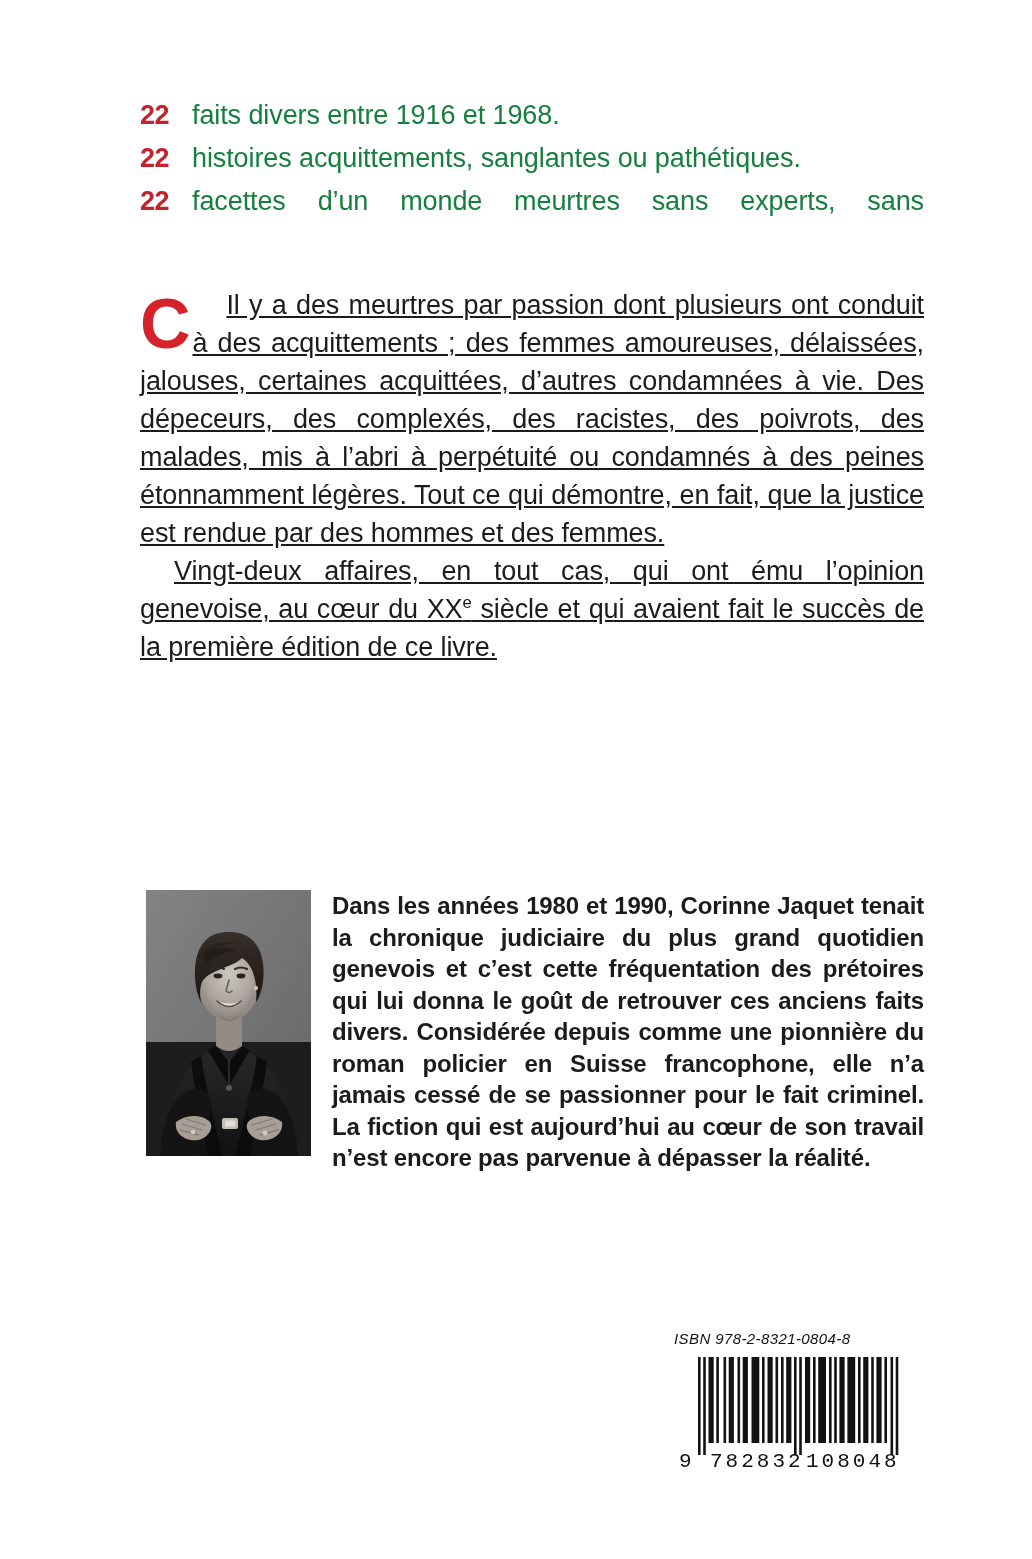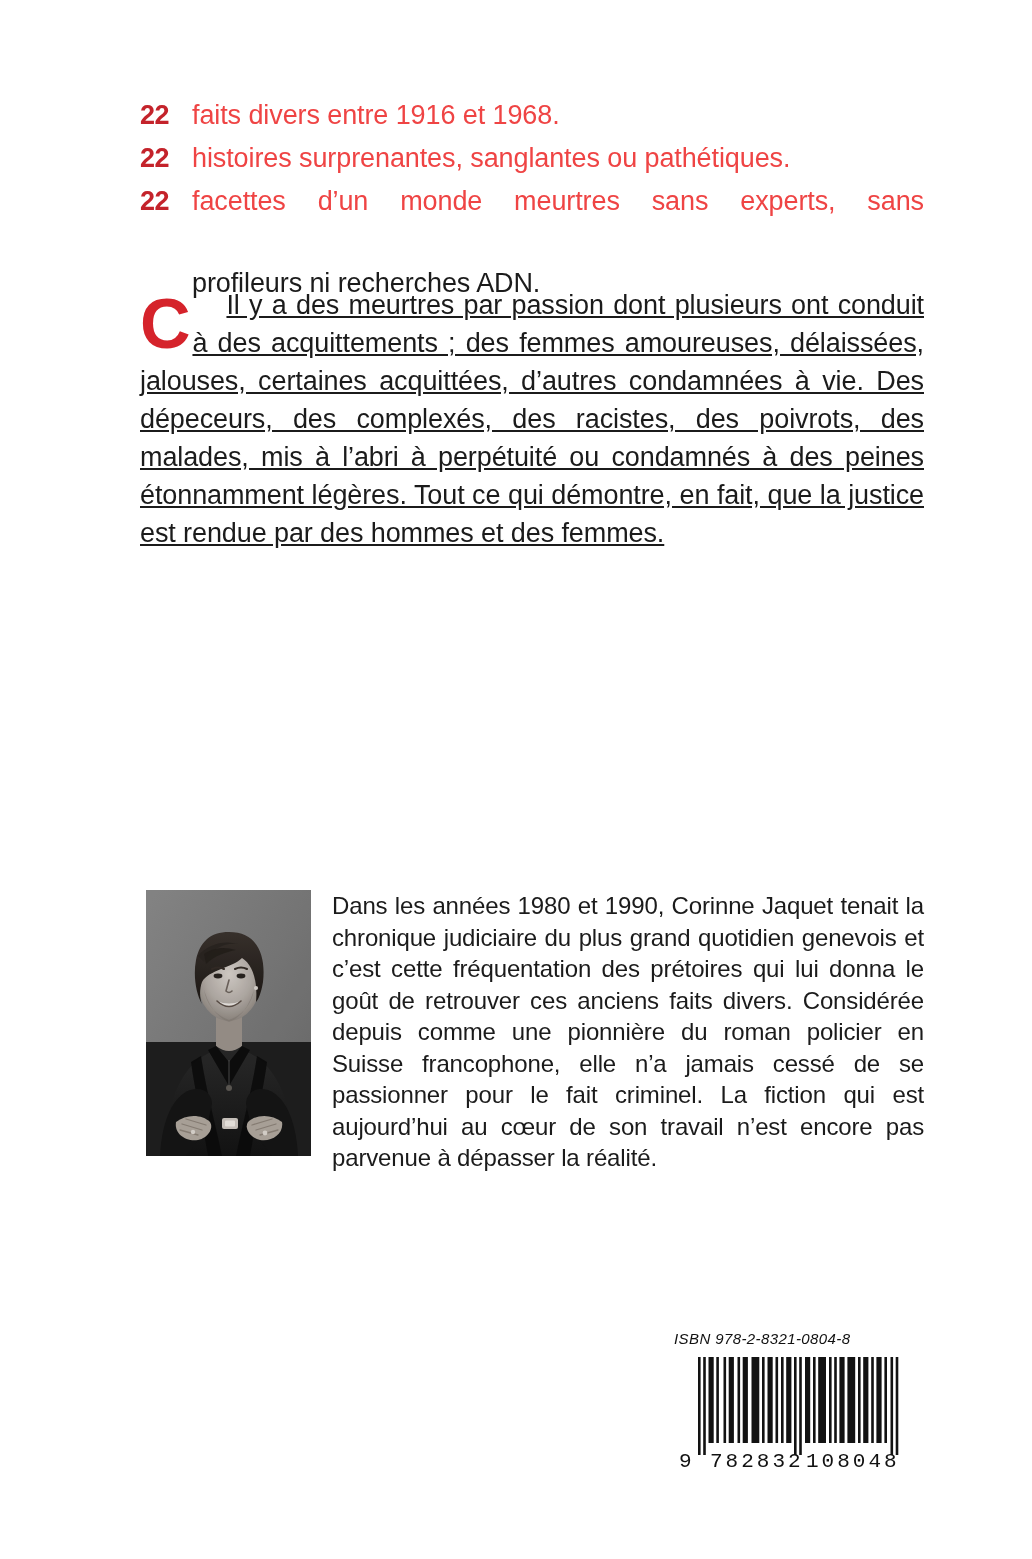--- a/index.html
+++ b/index.html
@@ -44,21 +44,21 @@
     font-size: 27px;
     line-height: 39px;
     letter-spacing: -0.5px;
   }
   .teaser-text {
     flex: 1 1 auto;
     font-size: 27px;
     line-height: 39px;
     font-weight: 300;
     letter-spacing: -0.1px;
-    color: #ef4444;
+    color: #15803d;
   }
   .teaser-text.justify {
     text-align: justify;
   }
   .teaser-text.justify::after {
     content: "";
     display: inline-block;
     width: 100%;
   }
   .teaser-text-cont {
@@ -124,21 +124,21 @@
   .author-photo svg {
     display: block;
     width: 165px;
     height: 266px;
   }
   .author-bio {
     margin-left: 186px;
     width: 592px;
     font-size: 24px;
     line-height: 31.5px;
-    font-weight: 400;
+    font-weight: 700;
     letter-spacing: -0.15px;
     color: #1b1b1b;
     text-align: justify;
   }
 
   
   .isbn-zone {
     position: absolute;
     left: 674px;
     top: 1330px;
@@ -169,37 +169,37 @@
 
   <div class="teaser">
 
     <div class="teaser-line">
       <span class="teaser-num">22</span>
       <span class="teaser-text">faits divers entre 1916 et 1968.</span>
     </div>
 
     <div class="teaser-line">
       <span class="teaser-num">22</span>
-      <span class="teaser-text">histoires surprenantes, sanglantes ou pathétiques.</span>
+      <span class="teaser-text">histoires acquittements, sanglantes ou pathétiques.</span>
     </div>
 
     <div class="teaser-line">
       <span class="teaser-num">22</span>
       <span class="teaser-text justify">facettes d’un monde meurtres sans experts, sans</span>
     </div>
-    <div class="teaser-text-cont">profileurs ni recherches ADN.</div>
 
   </div>
 
   <div class="body-copy">
 
     <p><span class="dropcap">C</span></p>
 
     <p>Il y a des meurtres par passion dont plusieurs ont conduit à des acquittements ; des femmes amoureuses, délaissées, jalouses, certaines acquittées, d’autres condamnées à vie. Des dépeceurs, des complexés, des racistes, des poivrots, des malades, mis à l’abri à perpétuité ou condamnés à des peines étonnamment légères. Tout ce qui démontre, en fait, que la justice est rendue par des hommes et des femmes.</p>
 
+    <p><span>Vingt-deux affaires, en tout cas, qui ont ému l’opinion genevoise, au cœur du XX</span><sup class="ord">e</sup><span> siècle et qui avaient fait le succès de la première édition de ce livre.</span></p>
 
   </div>
 
   <div class="author-block">
 
     <div class="author-photo">
       <svg viewBox="0 0 165 266" preserveAspectRatio="none" aria-hidden="true">
         <defs>
           <linearGradient id="bg" x1="0" y1="0" x2="1" y2="1">
             <stop offset="0%" stop-color="#8a8a8a"></stop>

